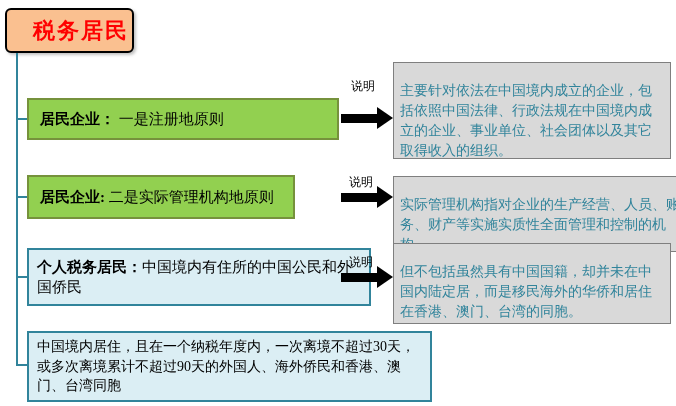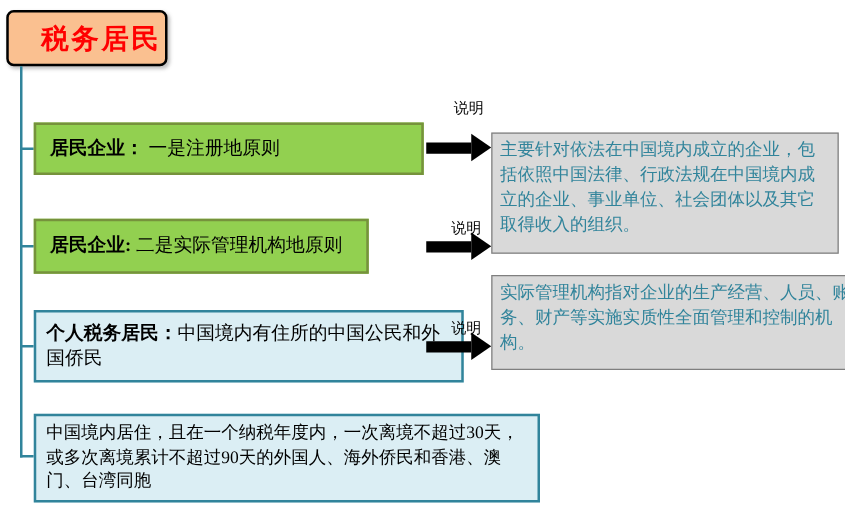--- a/index.html
+++ b/index.html
@@ -61,22 +61,21 @@
   }
   .node.small { font-size: 14px; line-height: 1.4; }
   .note {
     position: absolute;
     box-sizing: border-box;
     background: var(--gray-fill, #D9D9D9);
     border: 1px solid var(--gray-border, #7F7F7F);
     color: var(--note-text, #31849B);
     font-size: 14px;
     line-height: 1.42;
-    padding: 4px 6px;
-    margin-top: 44px;
+    padding: 18px 6px;
   }
   .arrow {
     position: absolute;
     display: flex;
     align-items: center;
     height: 22px;
     width: 52px;
   }
   .arrow .shaft {
     width: 36px;
@@ -87,21 +86,20 @@
     width: 0; height: 0;
     border-left: 16px solid var(--arrow, #000000);
     border-top: 11px solid transparent;
     border-bottom: 11px solid transparent;
   }
   .callout-label {
     position: absolute;
     font-size: 12px;
     color: #000000;
     white-space: nowrap;
-    margin-left: 12px;
   }
 </style>
 </head>
 <body>
 
 <div id="canvas">
 
   <div class="title-box">
     <span class="t">税务居民</span>
   </div>
@@ -143,14 +141,15 @@
   <div class="callout-label" style="left:349px; top:254px;">说明</div>
   <div class="arrow" style="left:341px; top:266px;">
     <div class="shaft"></div>
     <div class="head"></div>
   </div>
 
   <div class="note" style="left:393px; top:62px; width:278px; height:97px;">主要针对依法在中国境内成立的企业，包括依照中国法律、行政法规在中国境内成立的企业、事业单位、社会团体以及其它取得收入的组织。</div>
 
   <div class="note" style="left:393px; top:176px; width:295px; height:76px;">实际管理机构指对企业的生产经营、人员、账务、财产等实施实质性全面管理和控制的机构。</div>
 
+  <div class="note" style="left:393px; top:243px; width:278px; height:81px;">但不包括虽然具有中国国籍，却并未在中国内陆定居，而是移民海外的华侨和居住在香港、澳门、台湾的同胞。</div>
 
 </div>
 
 </body></html>

